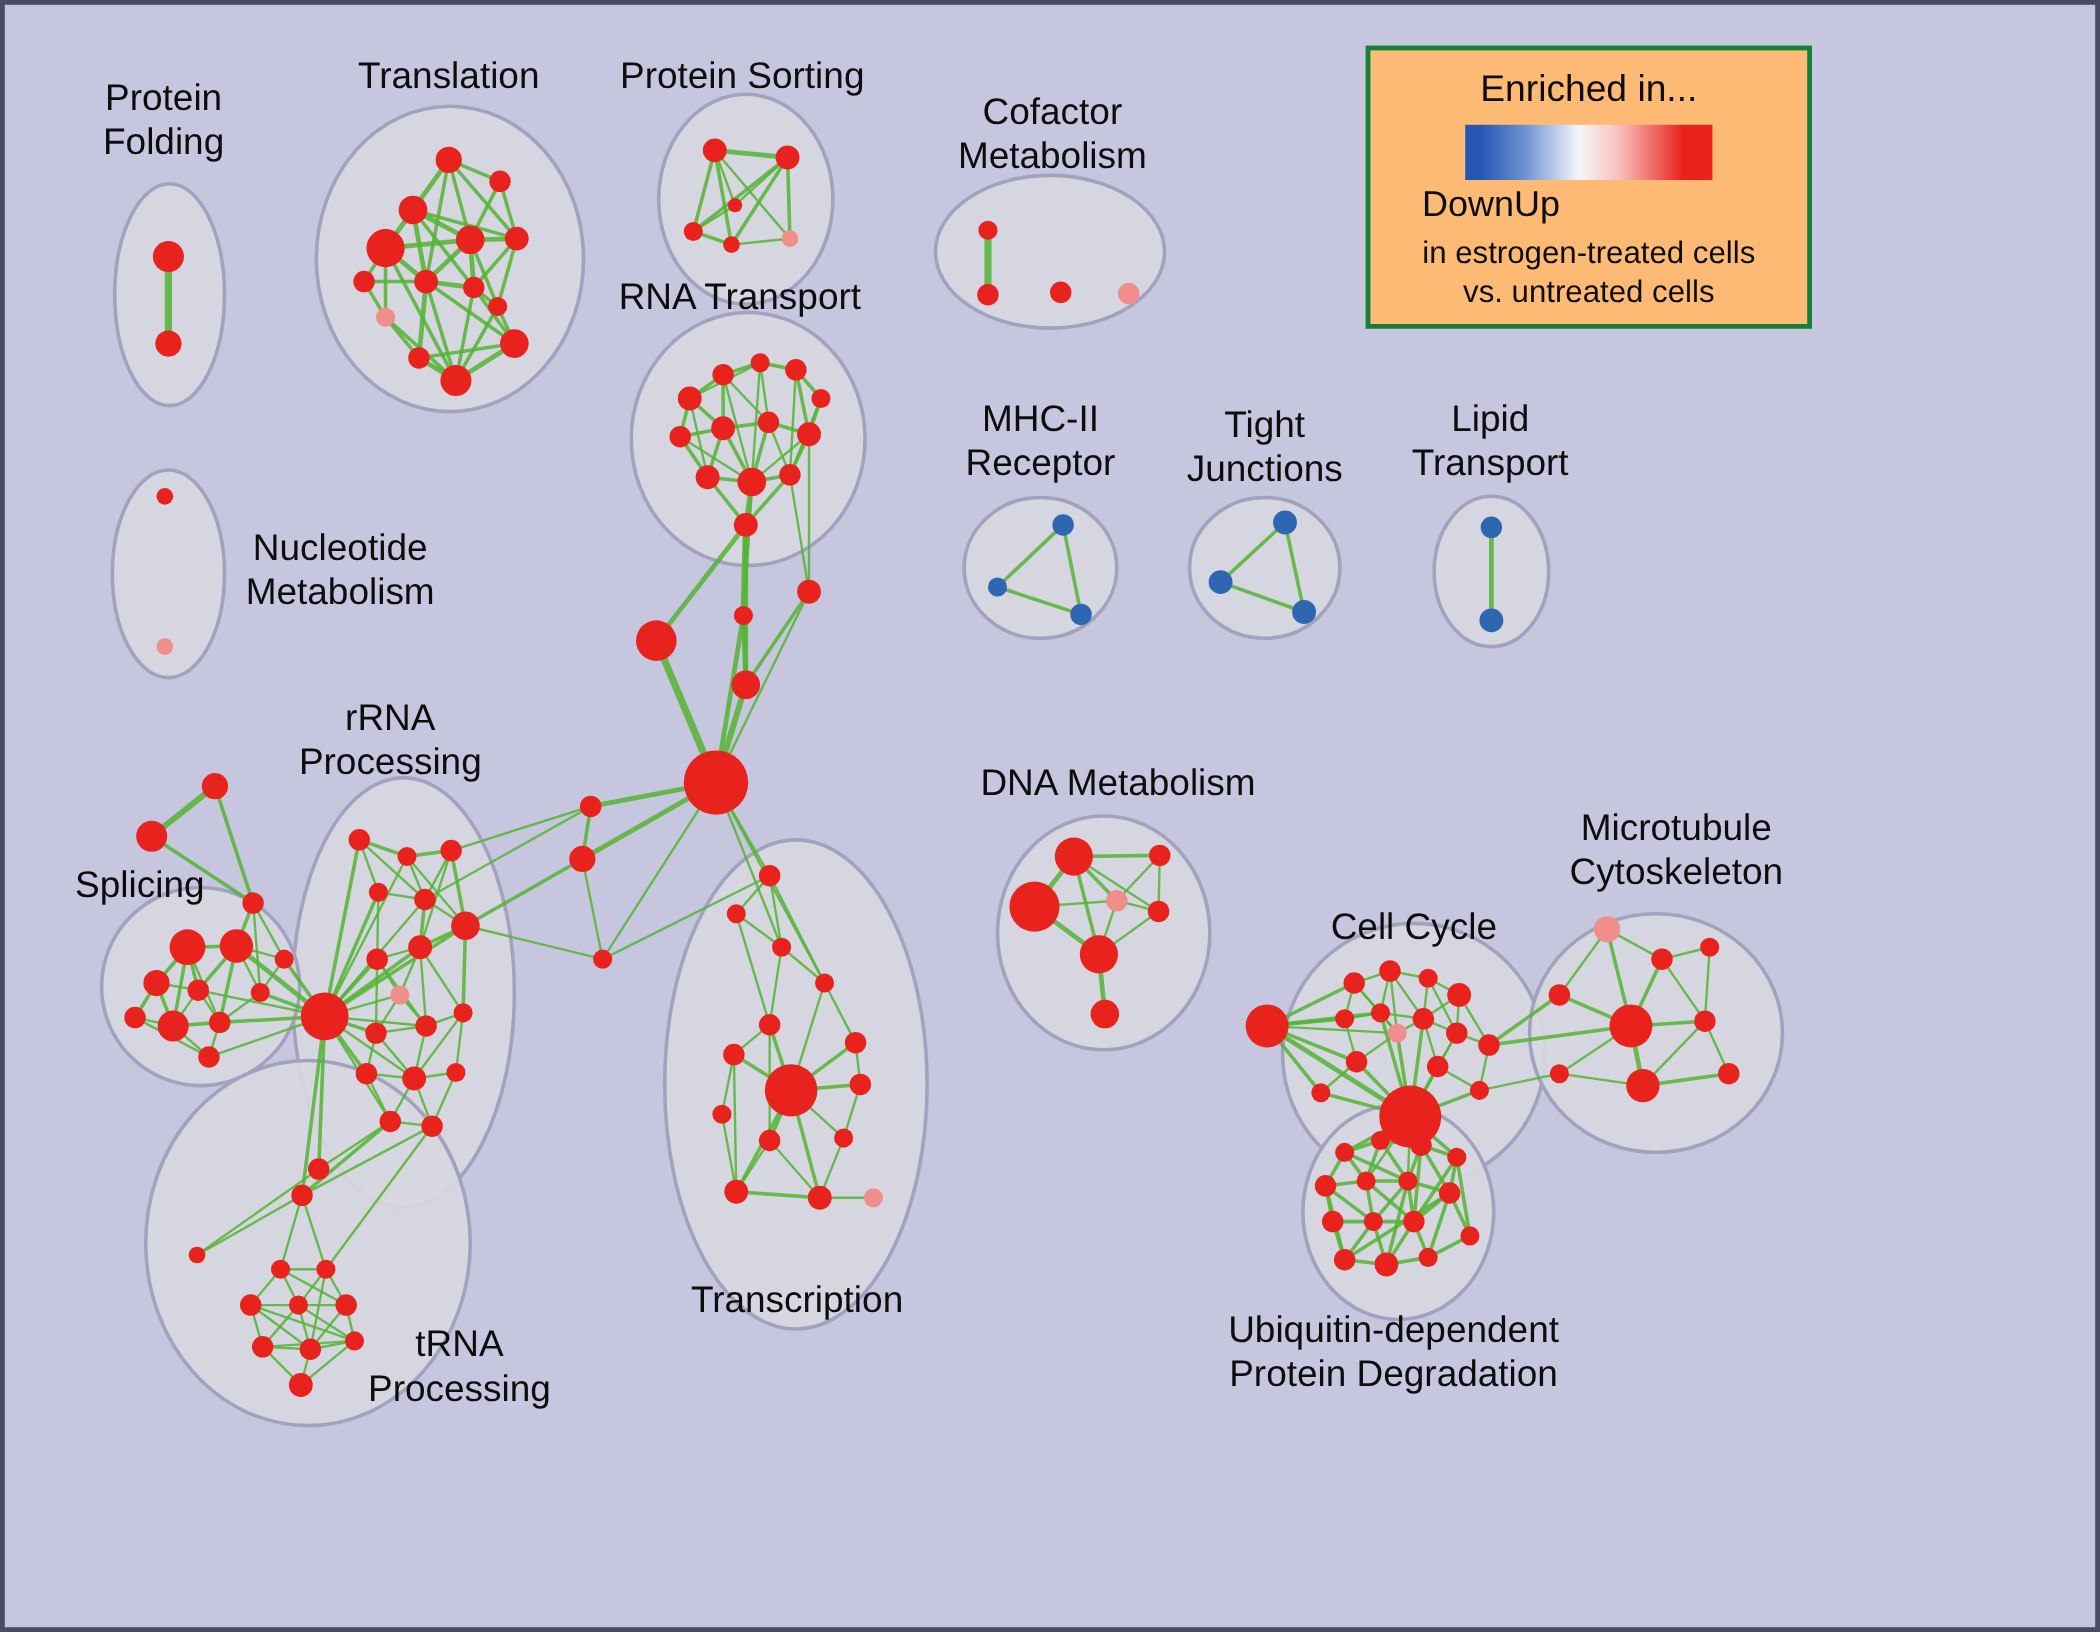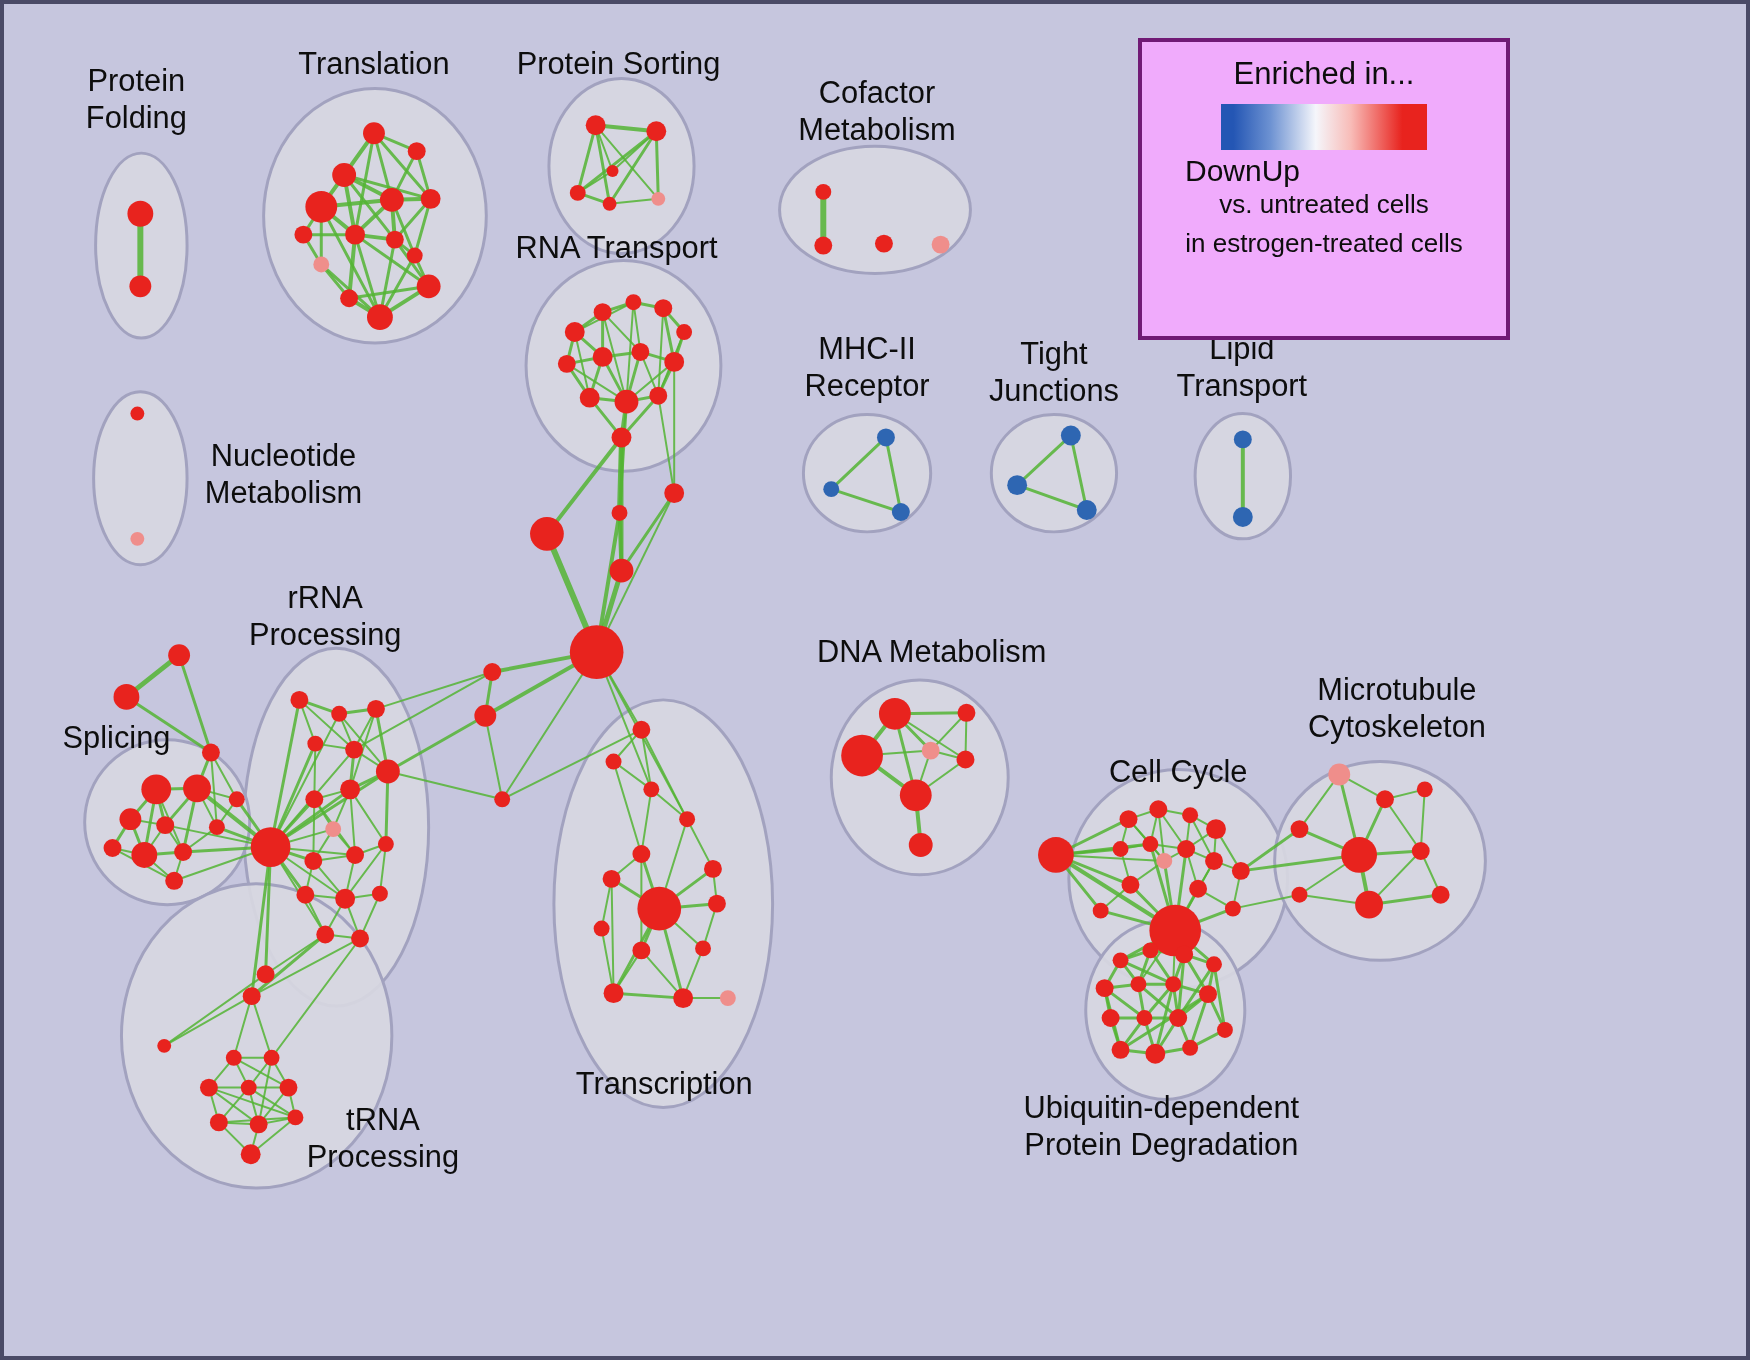--- a/index.html
+++ b/index.html
@@ -14,23 +14,23 @@
   }
   #network-svg{position:absolute;left:0;top:0;width:100%;height:100%;}
   .cluster-label{
     font-family:"Liberation Sans", sans-serif;
     font-size:31px;
     fill:#0d0d0d;
   }
   .legend{
     position:absolute;
     left:1134px;top:34px;
-    width:372px;height:302px;
-    background:#f0abfc;
-    border:4px solid #701a75;
+    width:372px;height:236px;
+    background:#fdba74;
+    border:4px solid #15803d;
     box-sizing:border-box;
     color:#0d0d0d;
   }
   .legend-title{
     text-align:center;
     font-size:31px;
     margin-top:14px;
   }
   .legend-gradient{
     width:206px;height:46px;
@@ -643,16 +643,16 @@
       </g>
     </svg>
 
   <div class="legend">
     <div class="legend-title">Enriched in...</div>
     <div class="legend-gradient"></div>
     <div class="legend-ends">
       <span>Down</span>
       <span>Up</span>
     </div>
+    <div class="legend-caption first">in estrogen-treated cells</div>
     <div class="legend-caption">vs. untreated cells</div>
-    <div class="legend-caption first">in estrogen-treated cells</div>
   </div>
 </div>
 
 </body></html>

